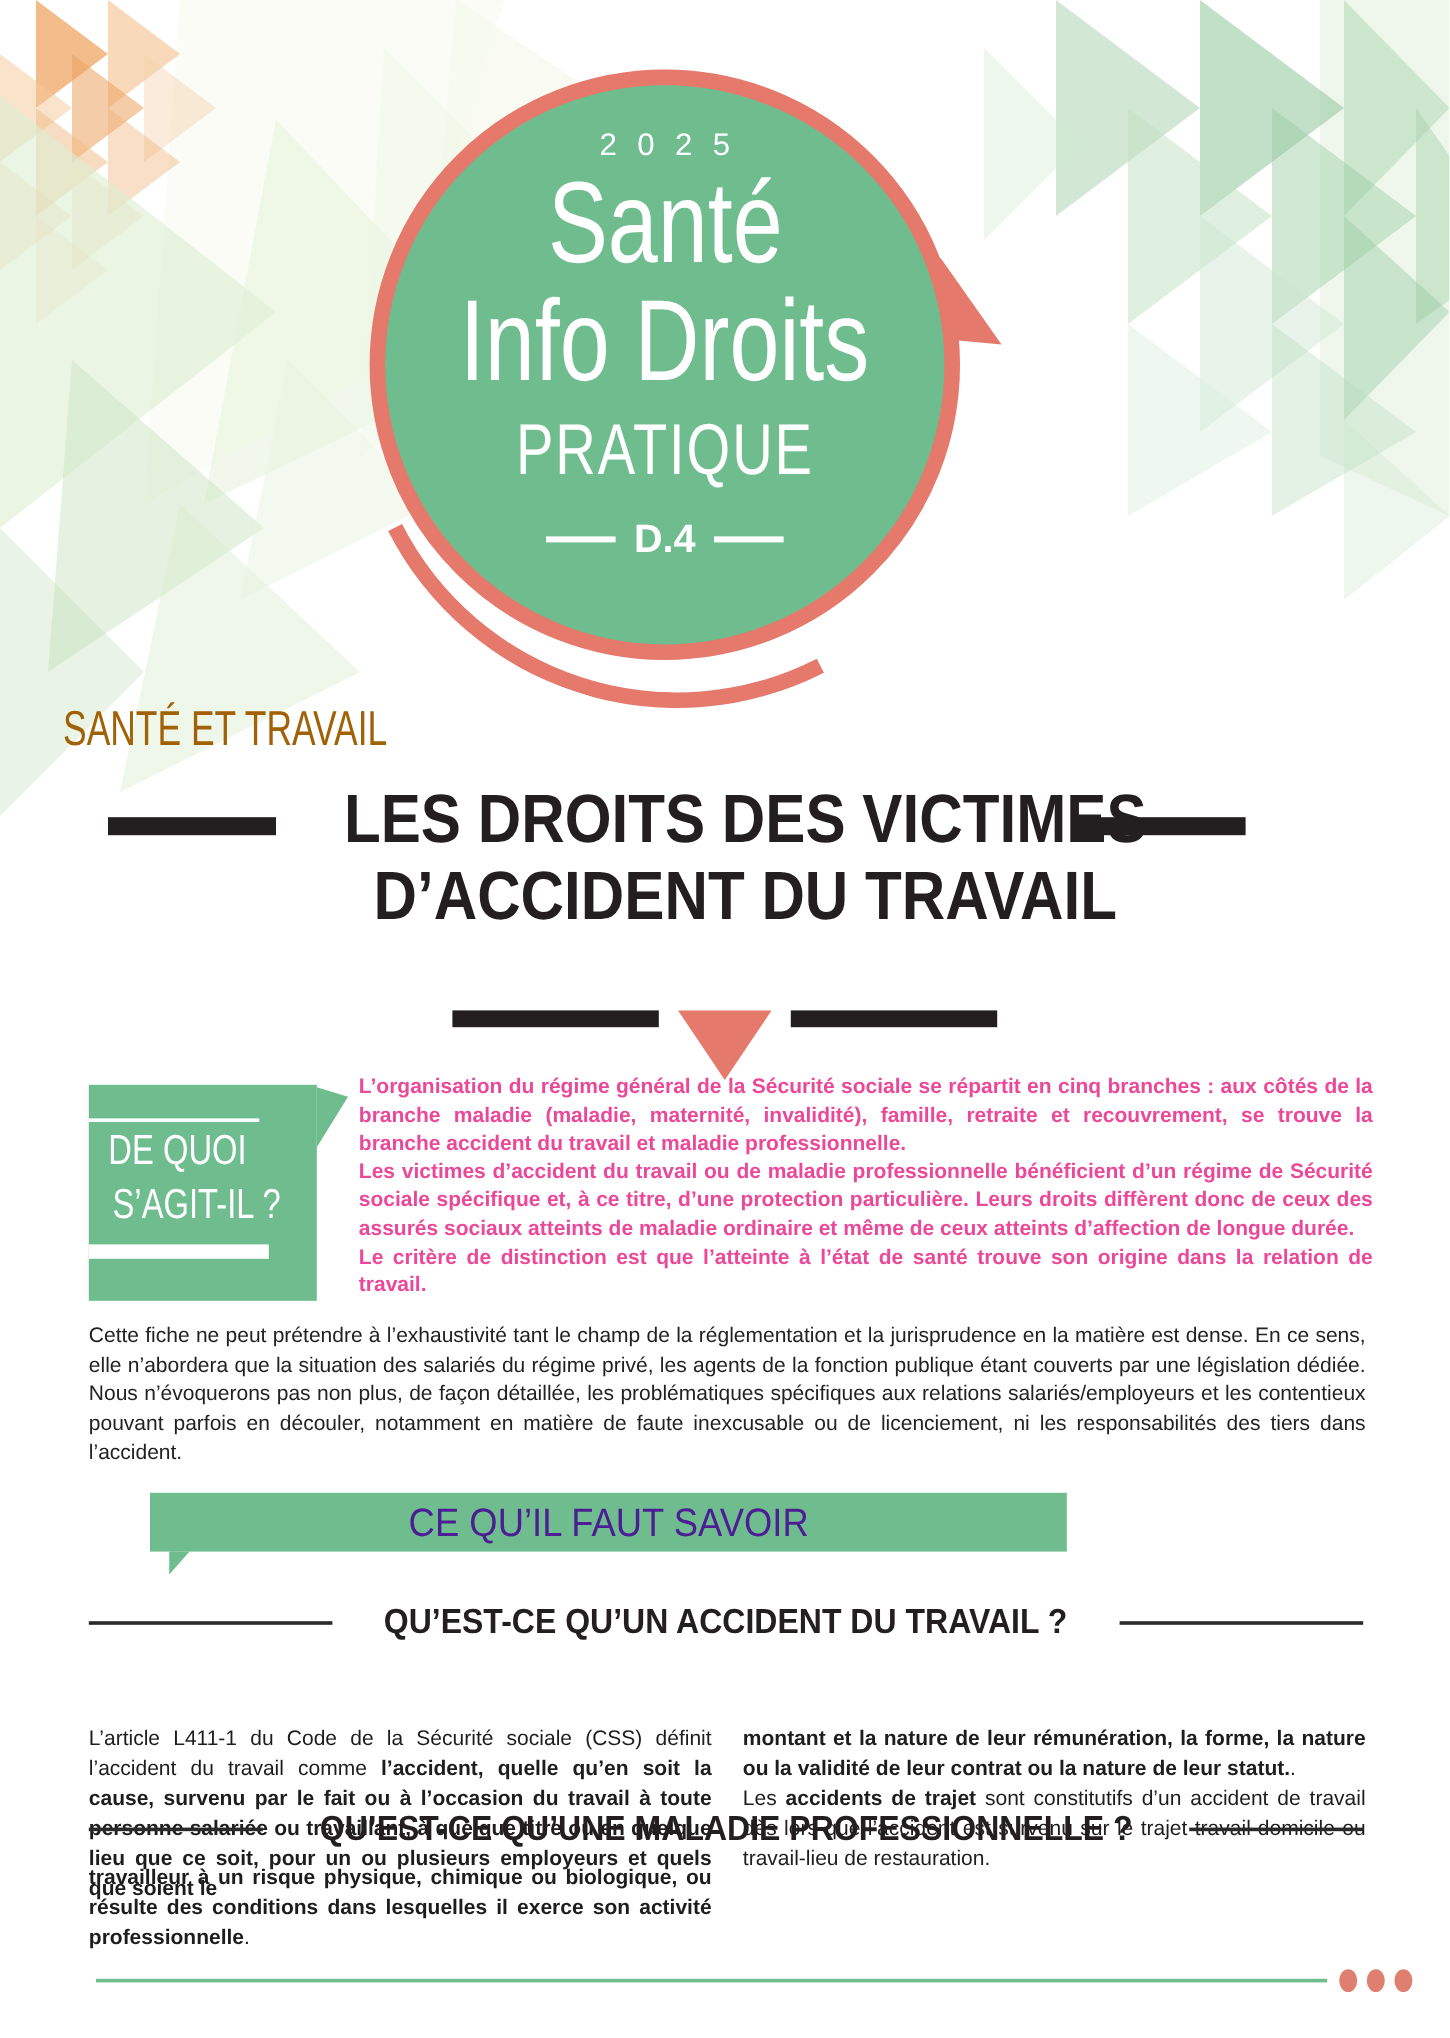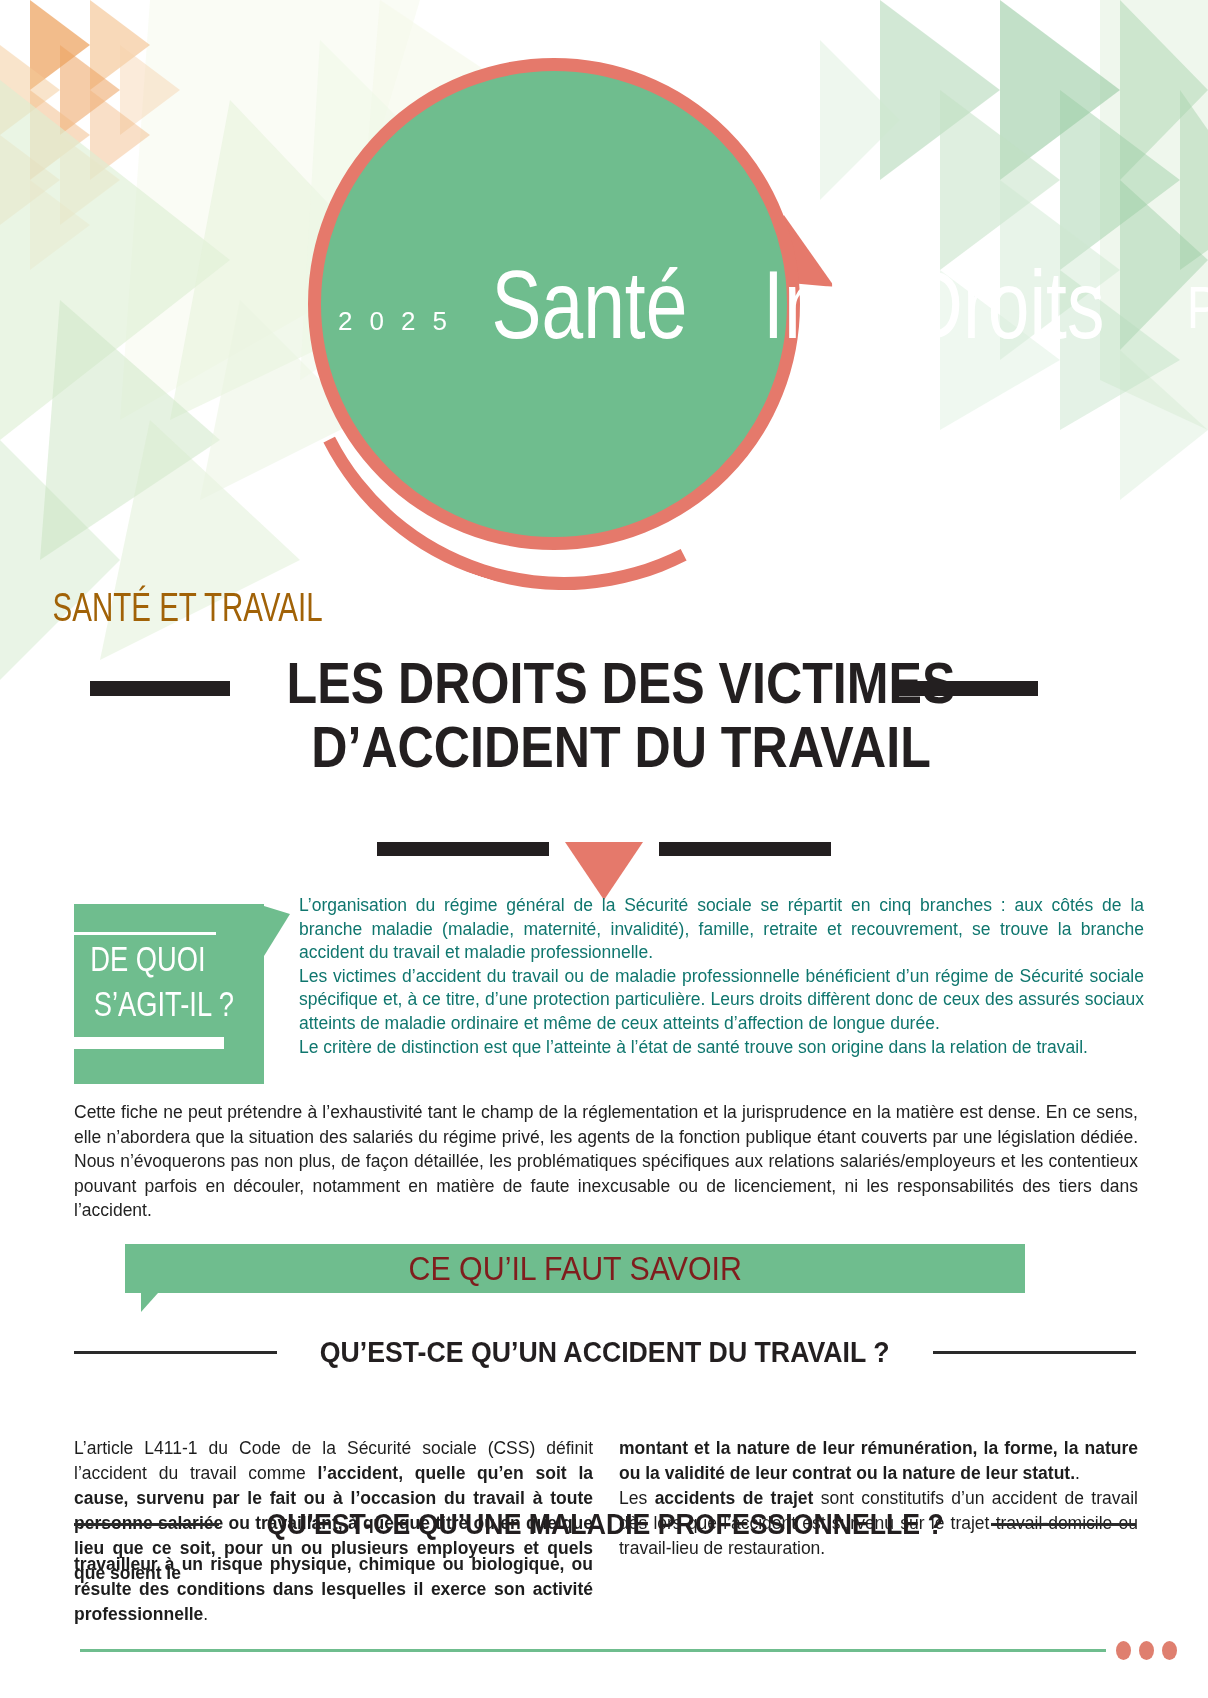--- a/index.html
+++ b/index.html
@@ -8,21 +8,21 @@
   .bg{position:absolute;left:0;top:0;width:1208px;height:700px;}
 
   
   .badge-arc{position:absolute;left:294px;top:50px;width:514px;height:514px;border-radius:50%;
              border:13px solid transparent;border-bottom-color:var(--coral);transform:rotate(18deg);}
   .badge-arrow{position:absolute;left:760px;top:230px;width:0;height:0;
                border-left:80px solid var(--coral);border-top:37px solid transparent;
                border-bottom:37px solid transparent;transform:rotate(30deg);}
   .badge{position:absolute;left:308px;top:58px;width:466px;height:466px;border-radius:50%;
          background:var(--green);border:13px solid var(--coral);
-         display:flex;flex-direction:row;align-items:center;color:#fff;}
+         display:flex;flex-direction:column;align-items:center;color:#fff;}
   .b-year{margin-top:34px;font-size:26px;font-weight:400;letter-spacing:17px;padding-left:17px;}
   .b-big{font-size:96px;line-height:99px;font-weight:400;}
   .b-sub{font-size:60px;line-height:66px;font-weight:300;margin-top:8px;letter-spacing:2px;}
   .b-d4row{display:flex;align-items:center;gap:15px;margin-top:22px;}
   .b-line{display:inline-block;width:58px;height:5px;background:#fff;}
   .b-d4{font-size:33px;font-weight:700;}
 
   .cx{display:inline-block;transform:scaleX(0.78);transform-origin:center;white-space:nowrap;}
   .cx-l{display:inline-block;transform:scaleX(0.72);transform-origin:center;white-space:nowrap;}
   .cx-h{display:inline-block;transform:scaleX(0.88);transform-origin:center;white-space:nowrap;}
@@ -46,29 +46,29 @@
   
   .about-box{position:absolute;left:74px;top:904px;width:190px;height:180px;background:var(--green);
              display:flex;flex-direction:column;align-items:flex-start;}
   .about-box::after{content:"";position:absolute;right:-26px;top:2px;width:0;height:0;
              border-left:26px solid var(--green);border-top:8px solid transparent;
              border-bottom:42px solid transparent;}
   .about-line{margin-top:28px;width:142px;height:3px;background:#fff;}
   .about-word{color:#fff;font-size:35px;line-height:43px;font-weight:400;margin-top:2px;}
   .about-bar{margin-top:12px;width:150px;height:12px;background:#fff;}
 
-  .body-txt{font-size:17.5px;line-height:23.6px;text-align:justify;color:#0f766e;}
+  .body-txt{font-size:17.5px;line-height:23.6px;text-align:justify;color:#ec4899;font-weight:bold;}
   .body-txt p{margin:0;}
   .about-text{position:absolute;left:299px;top:894px;width:845px;}
   .disclaimer{position:absolute;left:74px;top:1100px;width:1064px;
               font-size:17.5px;line-height:24.6px;text-align:justify;color:#222;}
 
   
-  .banner{position:absolute;left:125px;top:1244px;width:900px;height:49px;background:var(--green);
-          display:flex;align-items:center;justify-content:center;color:#7f1d1d;font-size:33px;font-weight:400;}
+  .banner{position:absolute;left:125px;top:1244px;width:764px;height:49px;background:var(--green);
+          display:flex;align-items:center;justify-content:center;color:#4c1d95;font-size:33px;font-weight:400;}
   .banner::after{content:"";position:absolute;left:16px;top:49px;width:0;height:0;
           border-top:19px solid var(--green);border-right:17px solid transparent;}
 
   
   .sec-head{position:absolute;left:74px;width:1062px;display:flex;align-items:center;gap:18px;}
   .sh1{top:1336px;} .sh2{top:1508px;}
   .hline{flex:1;height:3px;background:#2a2a2a;}
   .htext{font-size:29px;font-weight:800;color:var(--ink);white-space:nowrap;}
   .cols{position:absolute;left:74px;width:1064px;display:flex;gap:26px;}
   .c1{top:1436px;} .c2{top:1552px;}

